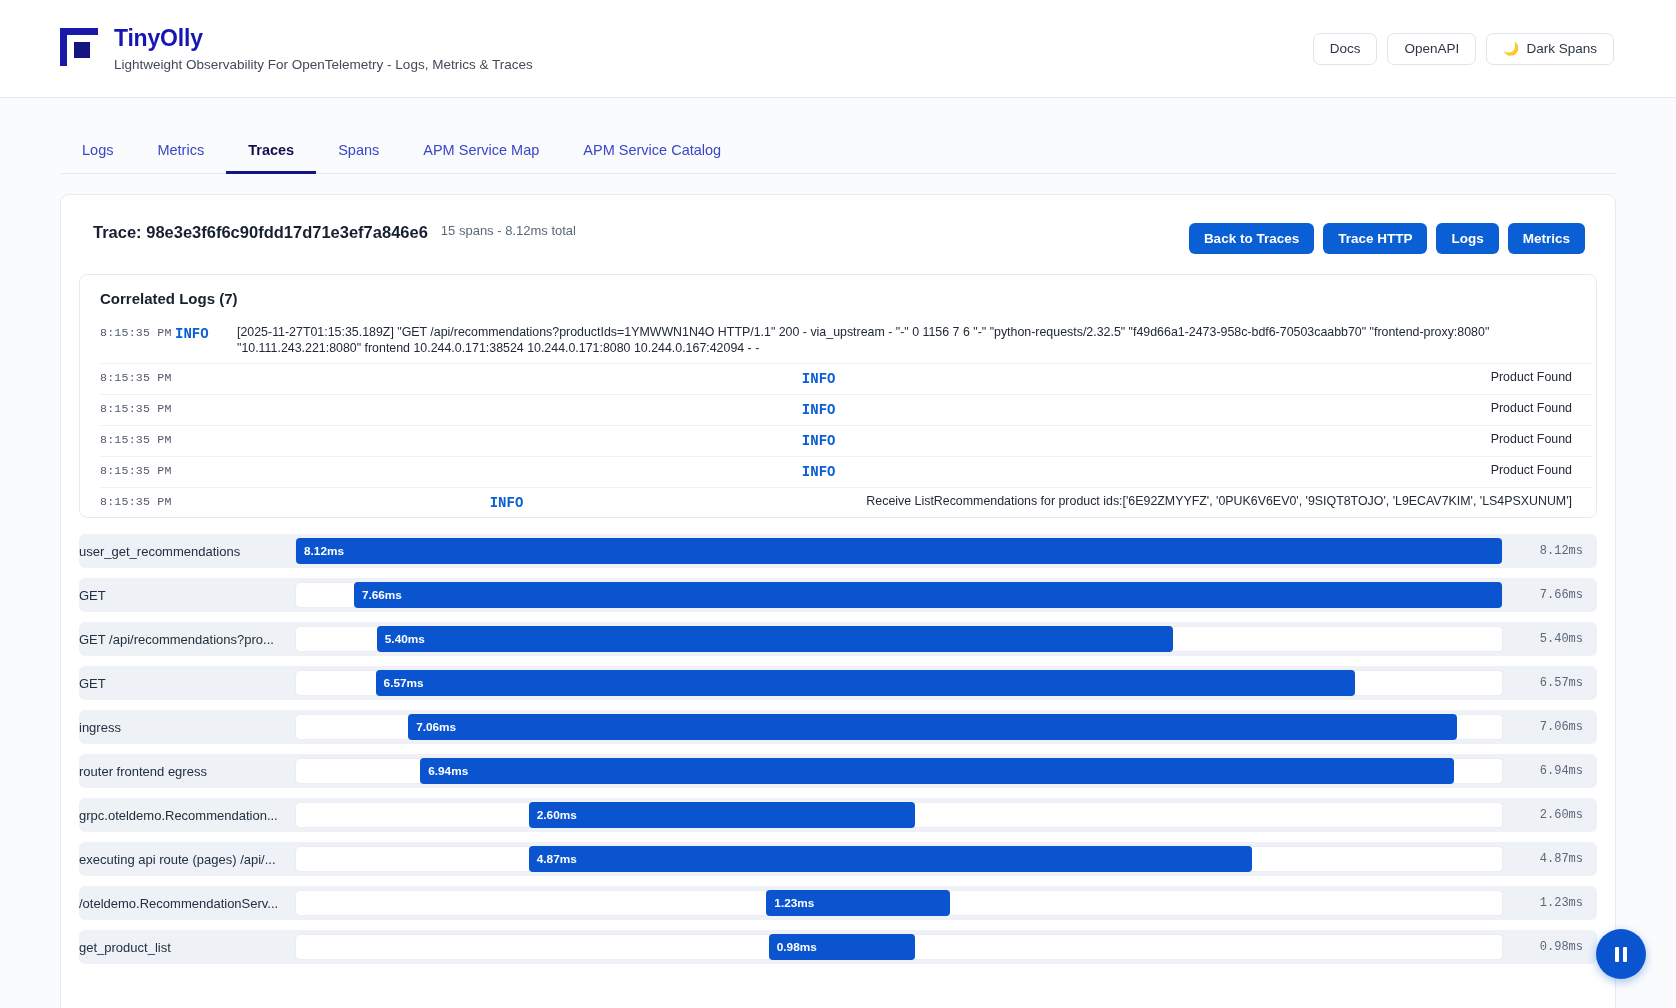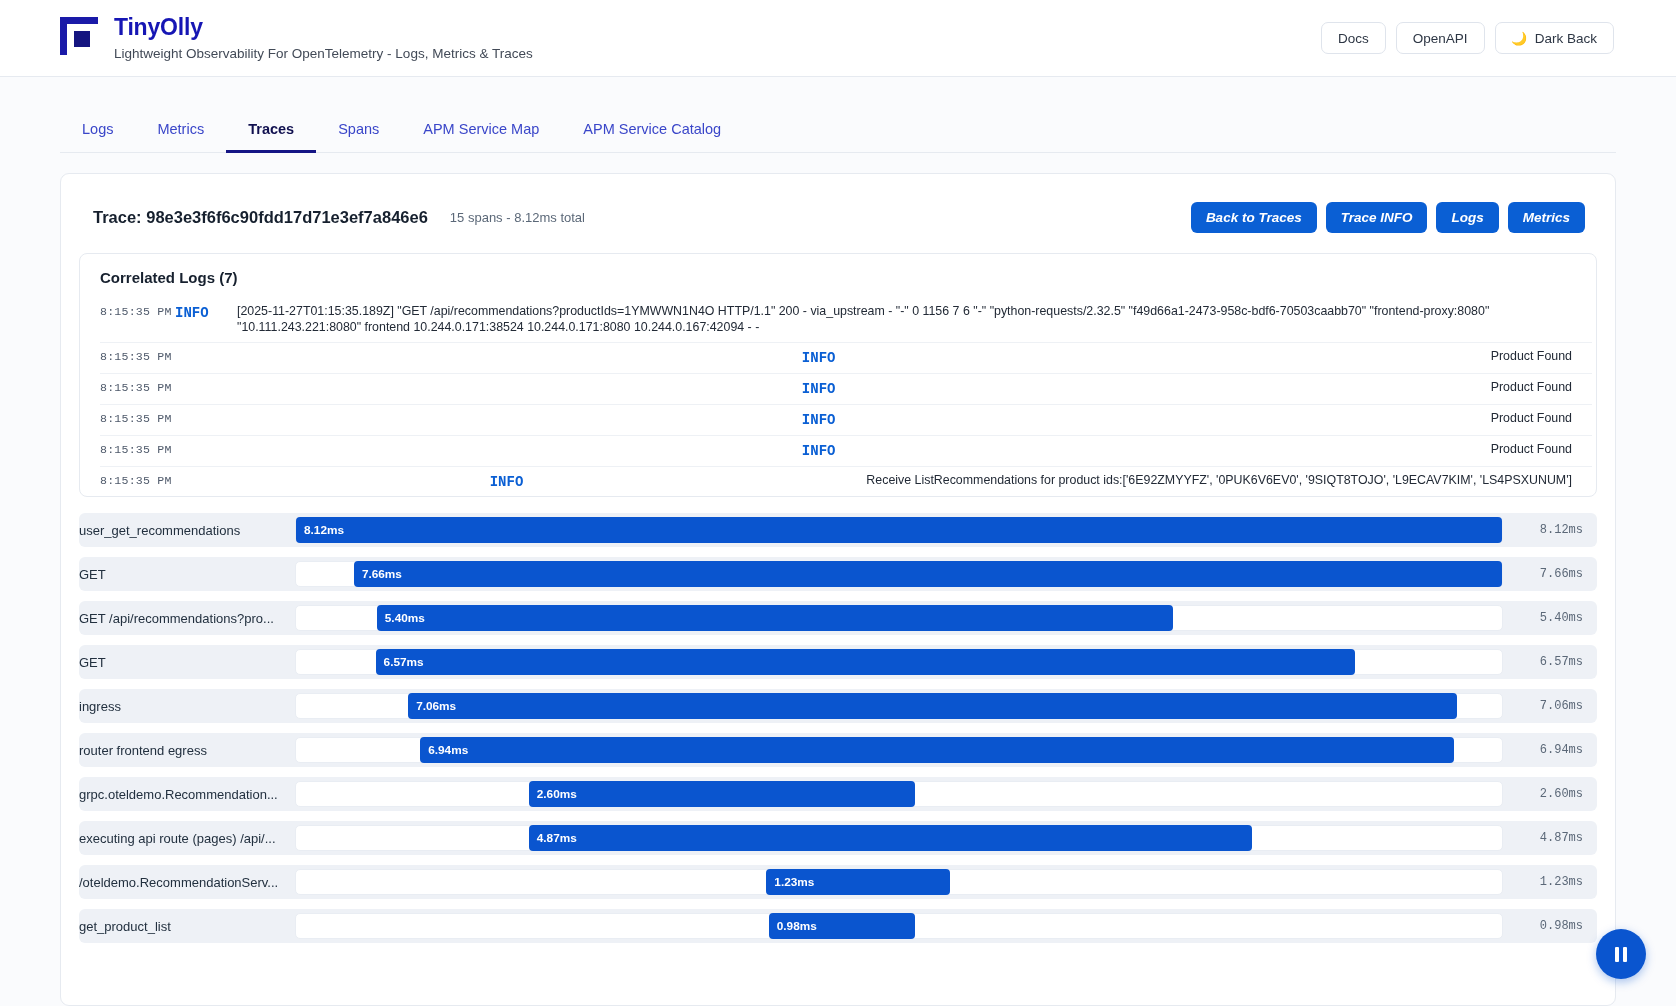--- a/index.html
+++ b/index.html
@@ -6,21 +6,21 @@
   html, body {
     width: 1676px; height: 1008px;
     background: #ffffff;
     font-family: "Liberation Sans", sans-serif;
     color: #1f2733;
     overflow: hidden;
   }
 
   
   .app-header {
-    height: 77px;
+    height: 98px;
     background: #ffffff;
     border-bottom: 1px solid #e6eaf0;
     display: flex;
     align-items: center;
     padding: 0 62px 0 60px;
   }
   .brand { display: flex; align-items: flex-start; gap: 14px; }
   .logo-mark {
     width: 40px; height: 40px;
     margin-top: 4px;
@@ -102,23 +102,22 @@
   .card {
     background: #ffffff;
     border: 1px solid #e6eaf0;
     border-radius: 9px;
     padding: 19px 18px 0 18px;
     height: 100%;
   }
 
   
   .trace-head {
-    display: flex; align-items: center;
+    display: flex; align-items: flex-start;
     padding: 9px 12px 20px 14px;
-    gap: 9px;
   }
   .trace-title {
     font-size: 16.5px; font-weight: bold; color: #16202e;
   }
   .trace-title .tid { font-weight: bold; }
   .trace-meta {
     font-size: 13px; color: #5b6personally;
     color: #5b6878;
     margin-left: 13px;
   }
@@ -127,21 +126,20 @@
     background: #0a5fd4;
     color: #ffffff;
     border: none;
     border-radius: 6px;
     height: 31px;
     padding: 0 15px;
     font-size: 13.5px;
     font-weight: bold;
     cursor: pointer;
     font-family: "Liberation Sans", sans-serif;
-    font-style: italic;
   }
 
   
   .logs-panel {
     border: 1px solid #e6eaf0;
     border-radius: 8px;
     margin: 0 0 14px 0;
     padding: 15px 0 8px 0;
   }
   .logs-title {
@@ -268,21 +266,21 @@
     <div class="brand-text">
       <div class="brand-title">TinyOlly</div>
       <div class="brand-sub">Lightweight Observability For OpenTelemetry - Logs, Metrics &amp; Traces</div>
     </div>
   </div>
   <div class="header-actions">
     <button class="hbtn">Docs</button>
     <button class="hbtn">OpenAPI</button>
     <button class="hbtn">
       <span class="moon">🌙</span>
-      <span>Dark Back</span>
+      <span>Dark Spans</span>
     </button>
   </div>
 </div>
 
 <div class="tabs-wrap">
   <div class="tabs">
     <div class="tab">Logs</div>
     <div class="tab">Metrics</div>
     <div class="tab active">Traces</div>
     <div class="tab">Spans</div>
@@ -294,21 +292,21 @@
 <div class="page">
   <div class="card">
 
     <div class="trace-head">
       <div class="trace-title">
         <span>Trace: </span><span class="tid">98e3e3f6f6c90fdd17d71e3ef7a846e6</span>
       </div>
       <div class="trace-meta">15 spans - 8.12ms total</div>
       <div class="trace-btns">
         <button class="bbtn">Back to Traces</button>
-        <button class="bbtn">Trace INFO</button>
+        <button class="bbtn">Trace HTTP</button>
         <button class="bbtn">Logs</button>
         <button class="bbtn">Metrics</button>
       </div>
     </div>
 
     <div class="logs-panel">
       <div class="logs-title">Correlated Logs (7)</div>
       <div class="logs-scroll" id="logs-scroll">
           <div class="log-row">
             <div class="log-time">8:15:35 PM</div>

